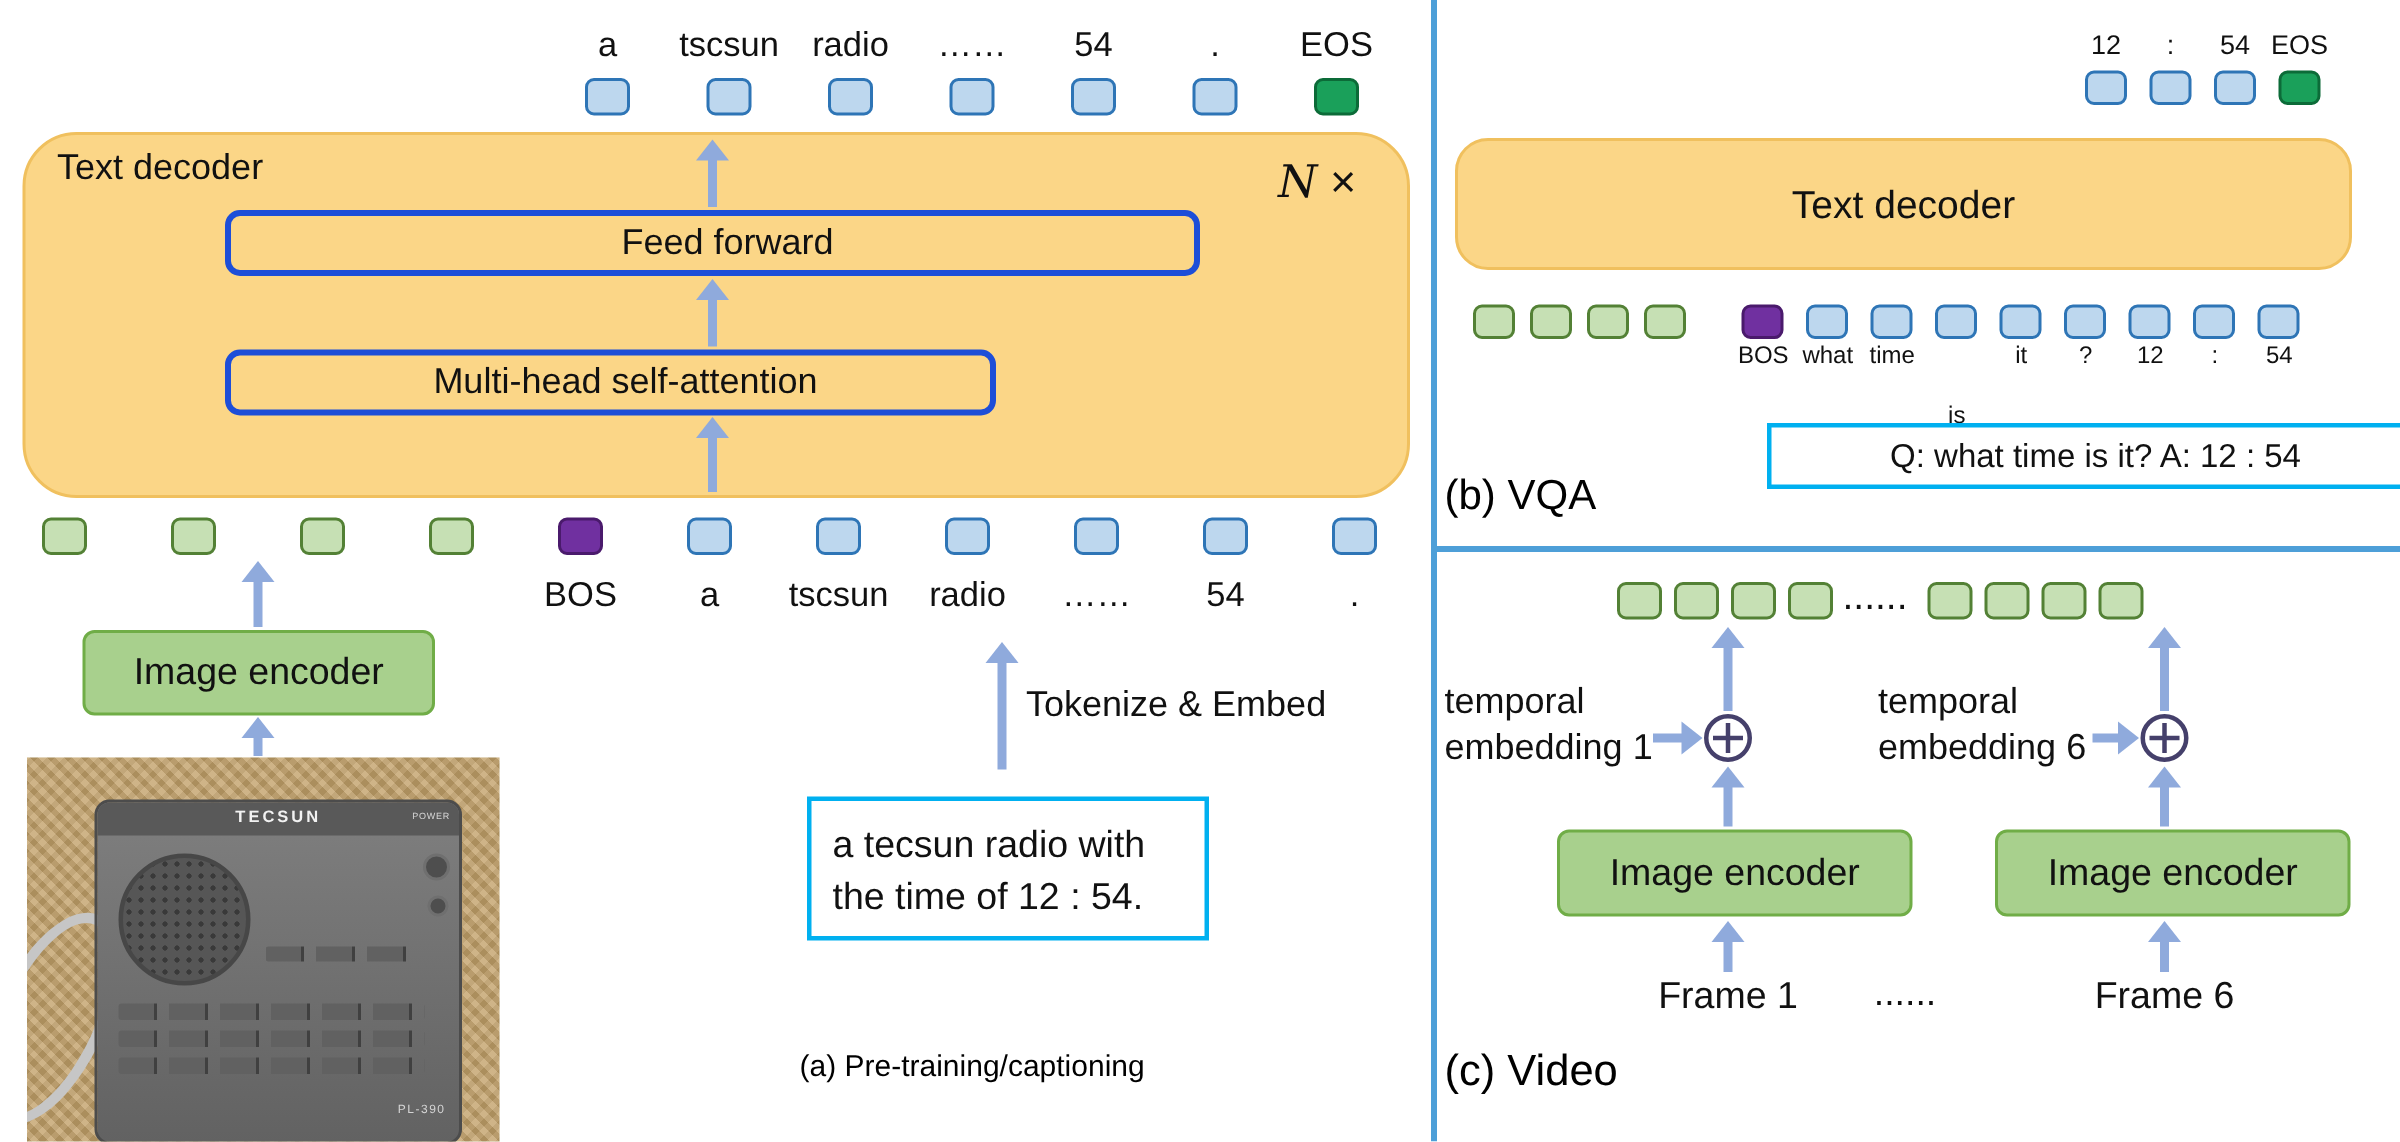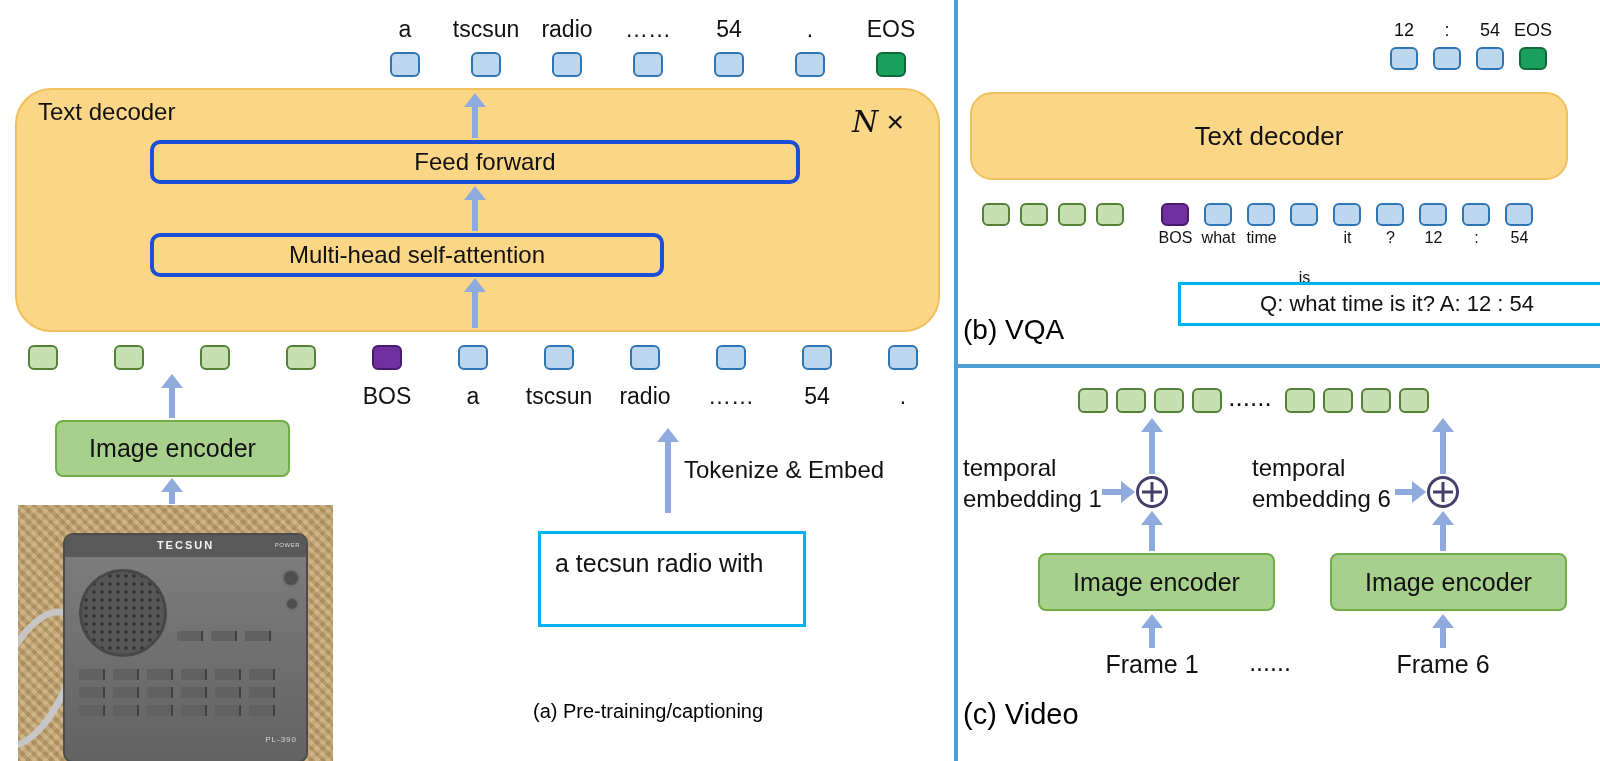--- a/index.html
+++ b/index.html
@@ -151,20 +151,21 @@
 <div class="greenbox" style="left:55px; top:420px; width:235px; height:57px;">
   <span>Image encoder</span>
 </div>
 <div class="arr v" style="left:169px; top:491px; height:13px;"></div>
 
 <div class="arr v" style="left:665px; top:441px; height:72px;"></div>
 <div class="abs" style="left:684px; top:456px; font-size:24px;">Tokenize &amp; Embed</div>
 
 <div class="cyanbox" style="left:538px; top:515px; width:268px; height:96px; padding:12px 14px; font-size:25px; line-height:35px;margin-top:16px;">
   <div>a tecsun radio with</div>
+  <div>the time of 12 : 54.</div>
 </div>
 
 <div class="photo">
   <div class="strap"></div>
   <div class="radio-body">
     <div class="radio-top"></div>
     <div class="radio-brand">TECSUN</div>
     <div class="radio-power">POWER</div>
     <div class="speaker"></div>
     <div class="knob k1"></div>

